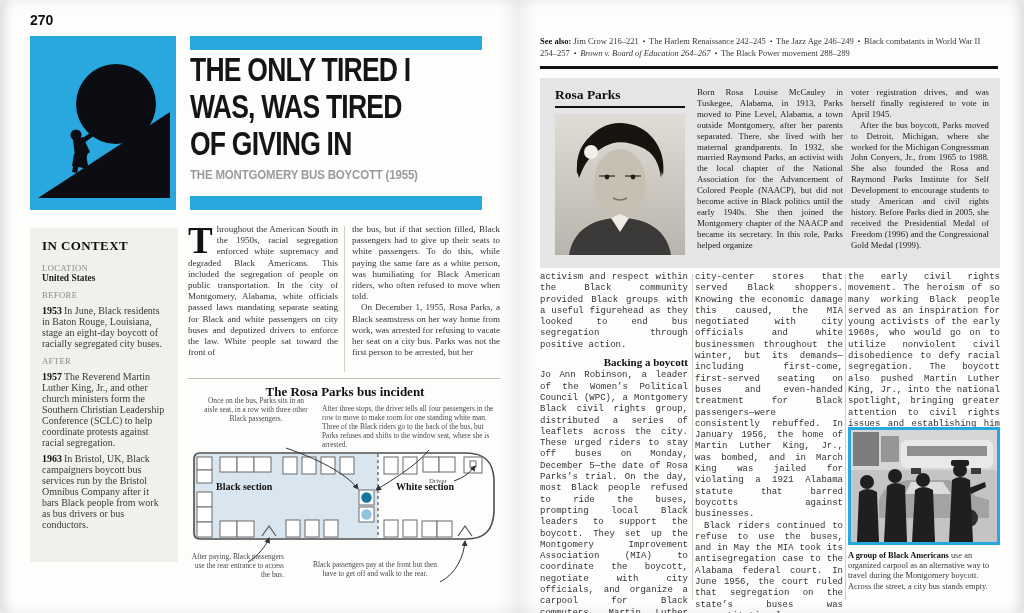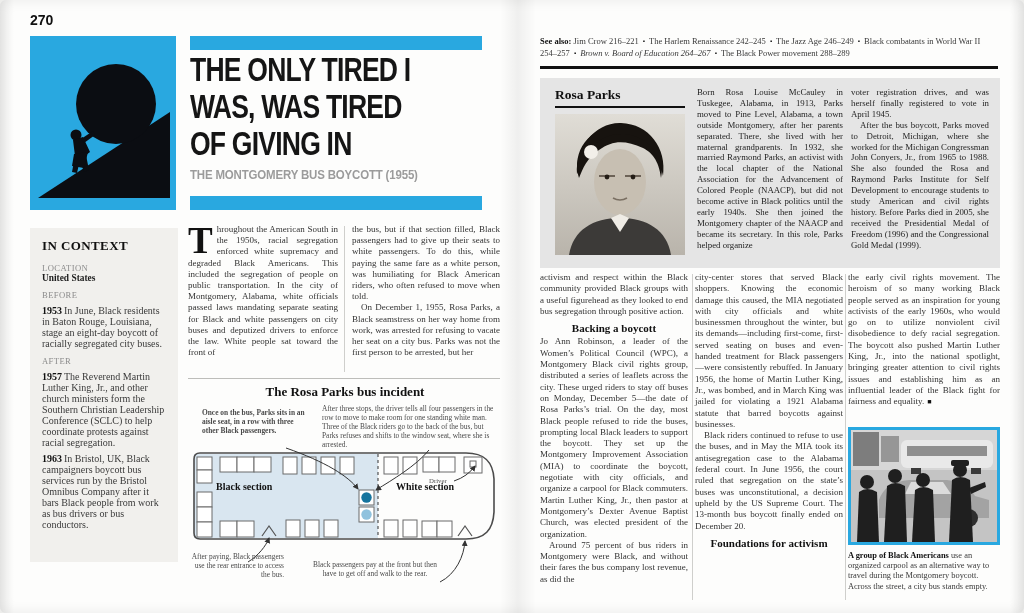--- a/index.html
+++ b/index.html
@@ -64,22 +64,22 @@
   .blackrule { height:3px; background:#111; }
 
   .biobox { left:540px; top:78px; width:460px; height:190px; background:#e5e5e5; }
   .bioname { position:absolute; left:15px; top:9px; font-size:13.5px; font-weight:bold; color:#101010; }
   .biorule { position:absolute; left:15px; top:28px; width:130px; height:2px; background:#111; }
   .biophoto { position:absolute; left:15px; top:36px; width:130px; height:141px; background:#cfcbc3; }
   .biocol { position:absolute; top:9px; font-size:8.8px; line-height:10.9px; text-align:justify; color:#1e1e1e; }
   .biocol p { margin:0; }
 
   .artcol { position:absolute; top:272px; font-size:9px; line-height:11.3px; text-align:justify; color:#333; }
-  .artcol p { margin:0; }
-  .arth { font-size:11px; font-weight:bold; color:#111; margin:6px 0 2px; text-align:center; }
+  .artcol p { margin:0;font-family:Liberation Mono, monospace; }
+  .arth { font-size:11px; font-weight:bold; color:#111; margin:6px 0 2px; text-align:right; }
   .endsq { font-size:7px; color:#111; padding-left:3px; }
 
   .photocard { position:absolute; left:848px; top:427px; width:152px; height:118px;
     border:3px solid #29A8E0; background:#c9c9c9; }
   .caption { position:absolute; left:848px; top:551px; width:152px; font-size:8.4px;
     line-height:10.2px; color:#3a3a3a; text-align:left; }
   .caption b { color:#111; }
 
   svg { display:block; }
 </style>
@@ -130,21 +130,21 @@
   </div>
   <div class="abs vrule" style="left:344px; top:226px; height:146px;"></div>
   <div class="abs bodycol" style="left:352px; top:224px; width:148px; height:150px;">
     <p>the bus, but if that section filled, Black passengers had to give up their seats to white passengers. To do this, while paying the same fare as a white person, was humiliating for Black American riders, who often refused to move when told.</p>
     <p class="indent">On December 1, 1955, Rosa Parks, a Black seamstress on her way home from work, was arrested for refusing to vacate her seat on a city bus. Parks was not the first person to be arrested, but her</p>
   </div>
   <div class="abs hrule" style="left:188px; top:378px; width:312px;"></div>
 
   <div class="abs" style="left:186px; top:384px; width:318px; height:216px;">
     <div class="dgm-title" style="position:absolute; left:0; top:0; width:318px;">The Rosa Parks bus incident</div>
-    <div class="note" style="position:absolute; left:16px; top:24px; width:108px; text-align:left;font-weight:bold;">Once on the bus, Parks sits in an aisle seat, in a row with three other Black passengers.</div>
+    <div class="note" style="position:absolute; left:16px; top:12px; width:108px; text-align:center;">Once on the bus, Parks sits in an aisle seat, in a row with three other Black passengers.</div>
     <div class="note" style="position:absolute; left:136px; top:20px; width:178px;">After three stops, the driver tells all four passengers in the row to move to make room for one standing white man. Three of the Black riders go to the back of the bus, but Parks refuses and shifts to the window seat, where she is arrested.</div>
 
     <svg style="position:absolute; left:0; top:0;" width="318" height="216" viewBox="0 0 318 216">
       <defs>
         <marker id="ah" markerWidth="7" markerHeight="7" refX="5" refY="3" orient="auto">
           <path d="M0,0 L6,3 L0,6 Z" fill="#333"></path>
         </marker>
       </defs>
 
       <rect x="8" y="70" width="184" height="84" fill="#D9E6F0"></rect>

